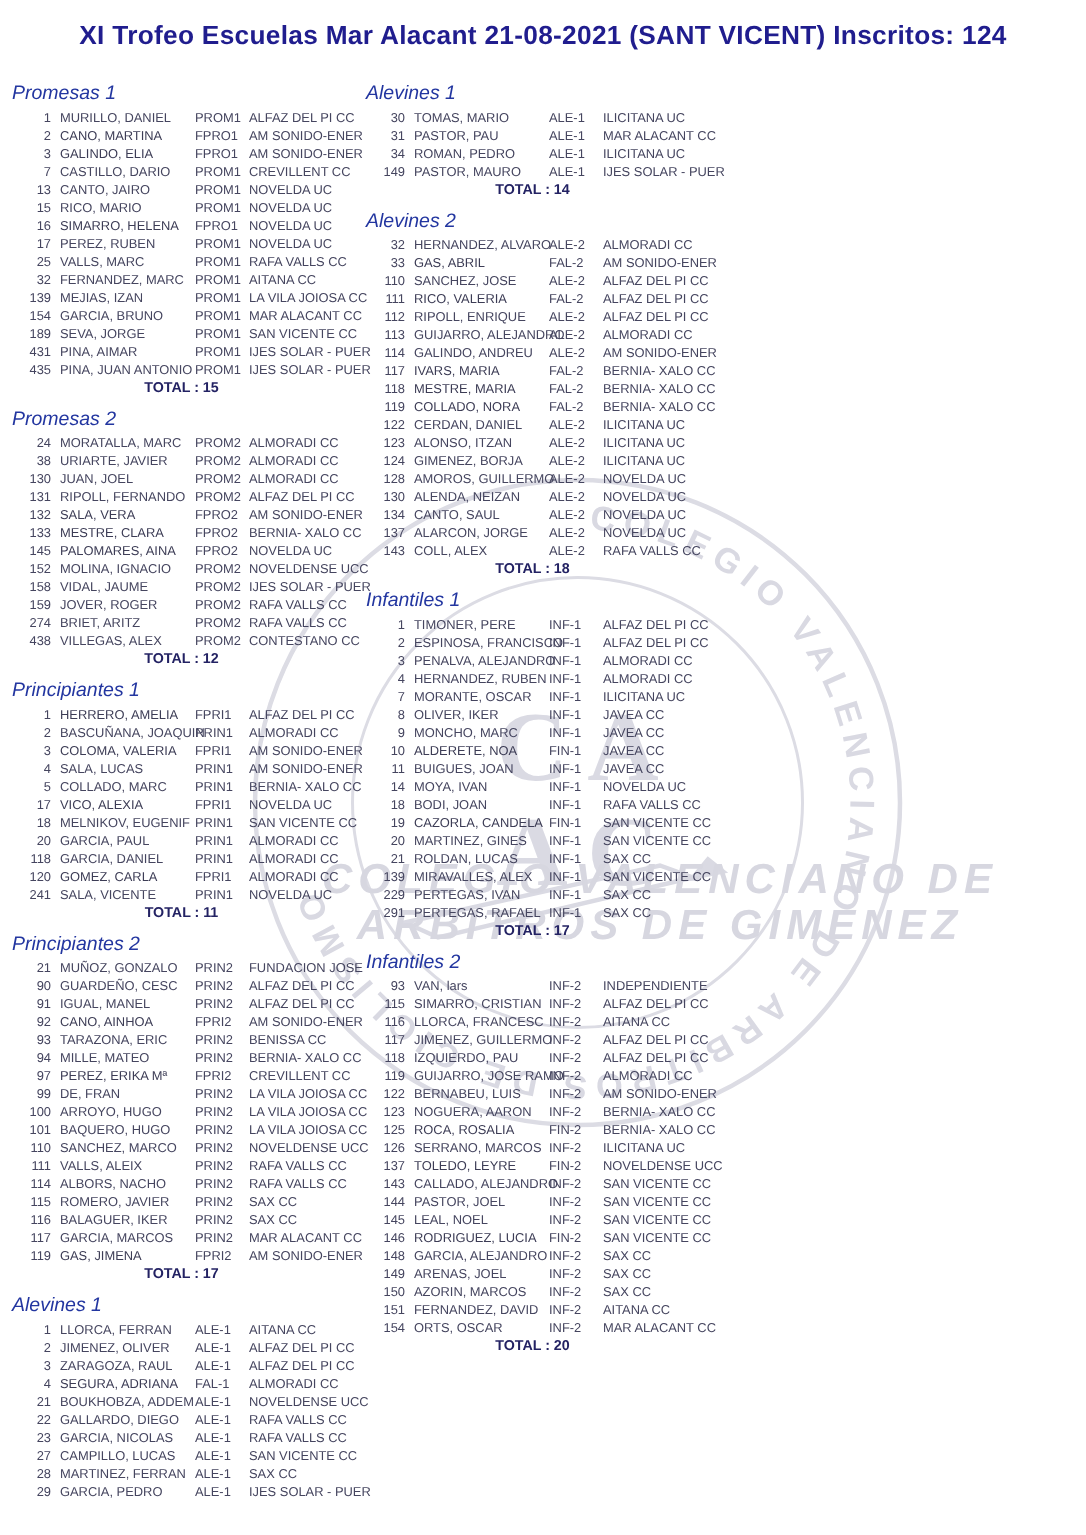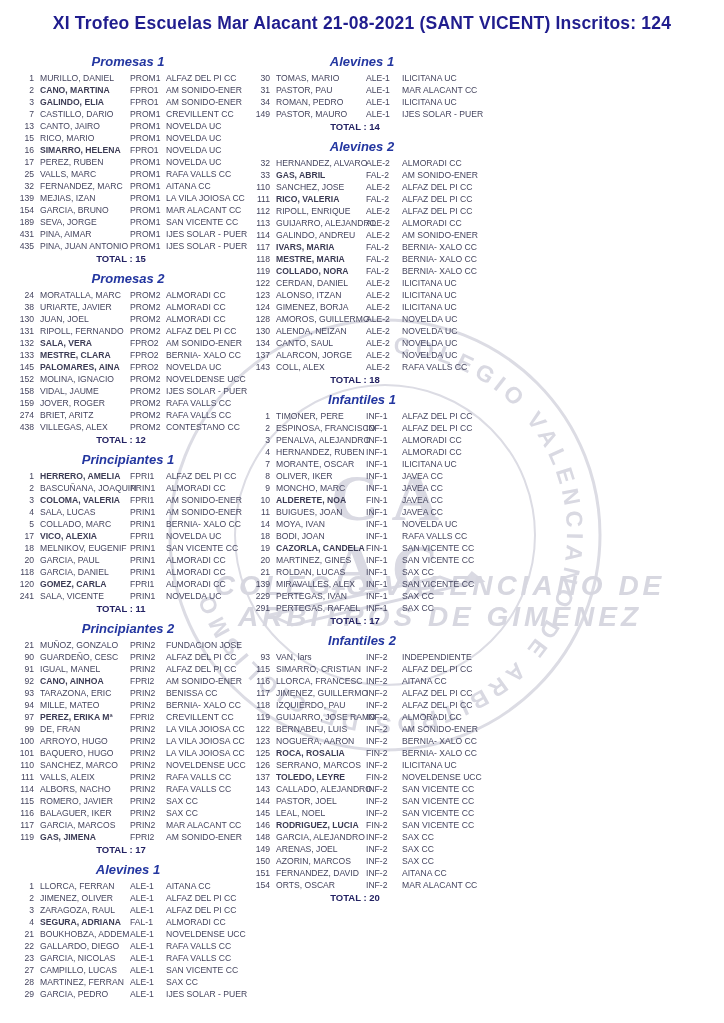--- a/index.html
+++ b/index.html
@@ -23,35 +23,35 @@
   .title {
     position:absolute; top:13px; left:0; width:100%;
     text-align:center; font-size:17.5px; font-weight:bold;
     color:#201d8e; letter-spacing:0.2px; margin:0;
   }
   .col { position:absolute; top:52px; }
   .col-left  { left:8px;   width:240px; }
   .col-right { left:244px; width:236px; }
 
   .section-header {
-    text-align:center; font-weight:bold; font-style:italic;
+    font-weight:normal; font-style:italic;
     font-size:13px; line-height:16px; color:#2336a0;
     margin:6px 0 0 0;
   }
   .section:first-child .section-header { margin-top:2px; }
 
   .rows { margin-top:2px; }
   .row {
     display:grid; grid-template-columns:26px 84px 30px 1fr;
     column-gap:6px; font-size:8.6px; line-height:12px;
     color:#45455f; white-space:nowrap;
   }
   .row span { overflow:visible; }
   .num { text-align:right; }
-  .name.female { font-weight:bold; color:#3c3c55; }
+  .name.female { font-weight:normal; color:#3c3c55; }
 
   .section-total {
     text-align:center; font-weight:bold; font-size:9.5px;
     line-height:12px; color:#232263; margin:1px 14px 0 0;
   }
 </style>
 </head>
 <body>
 
 <div class="page">

